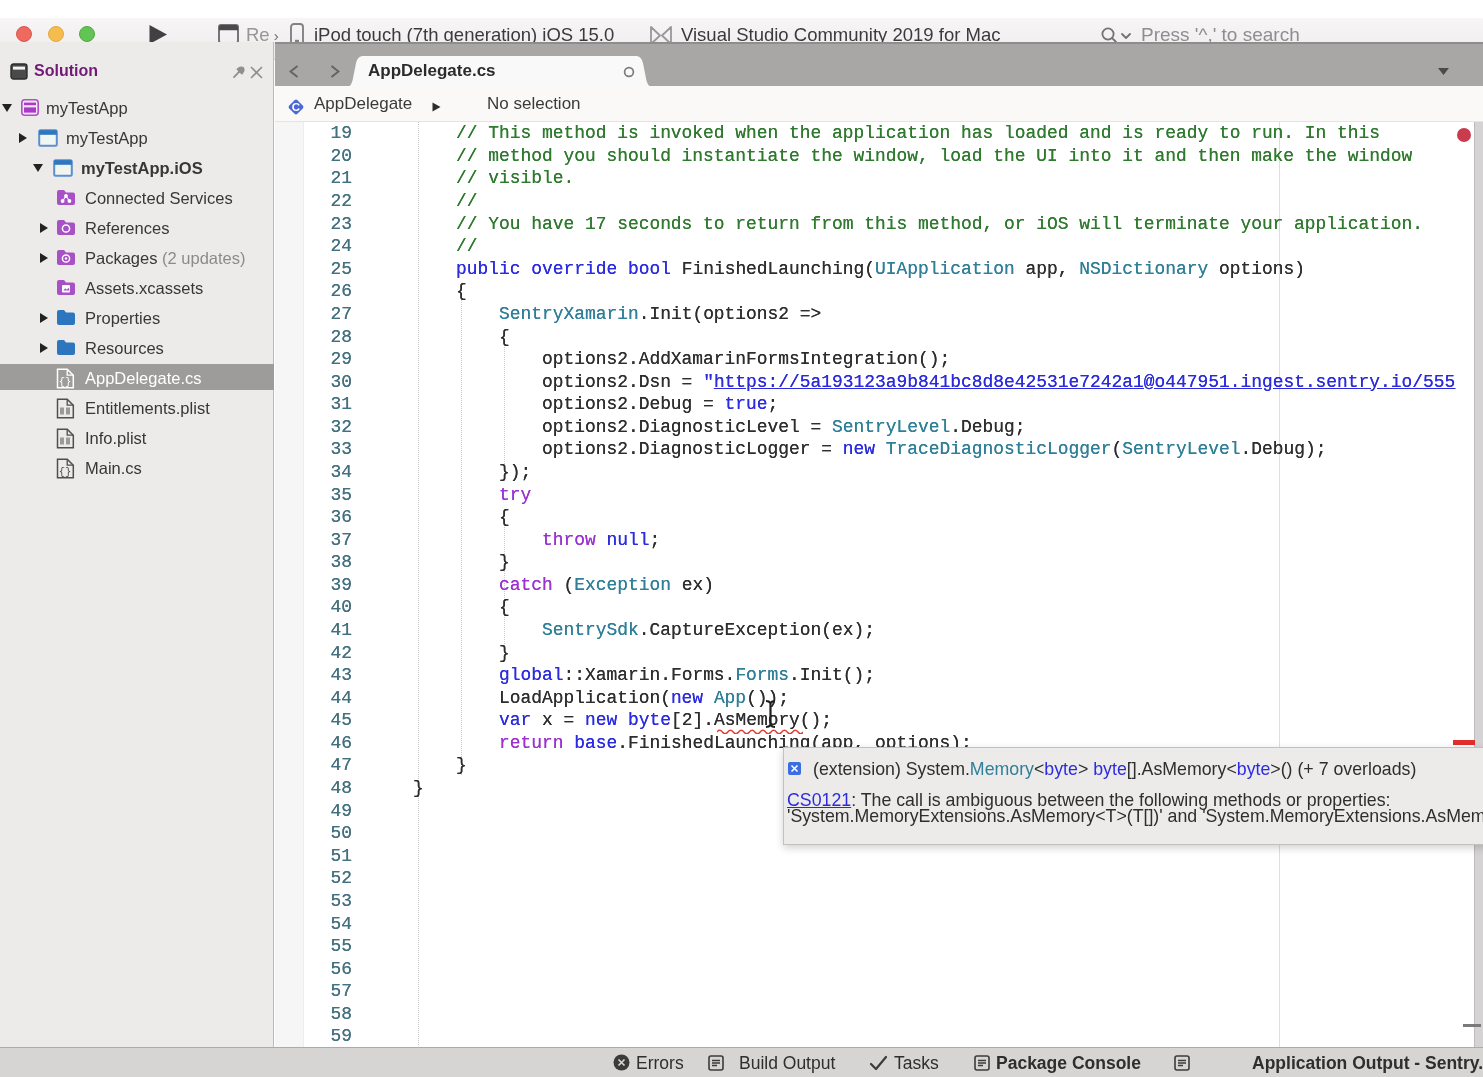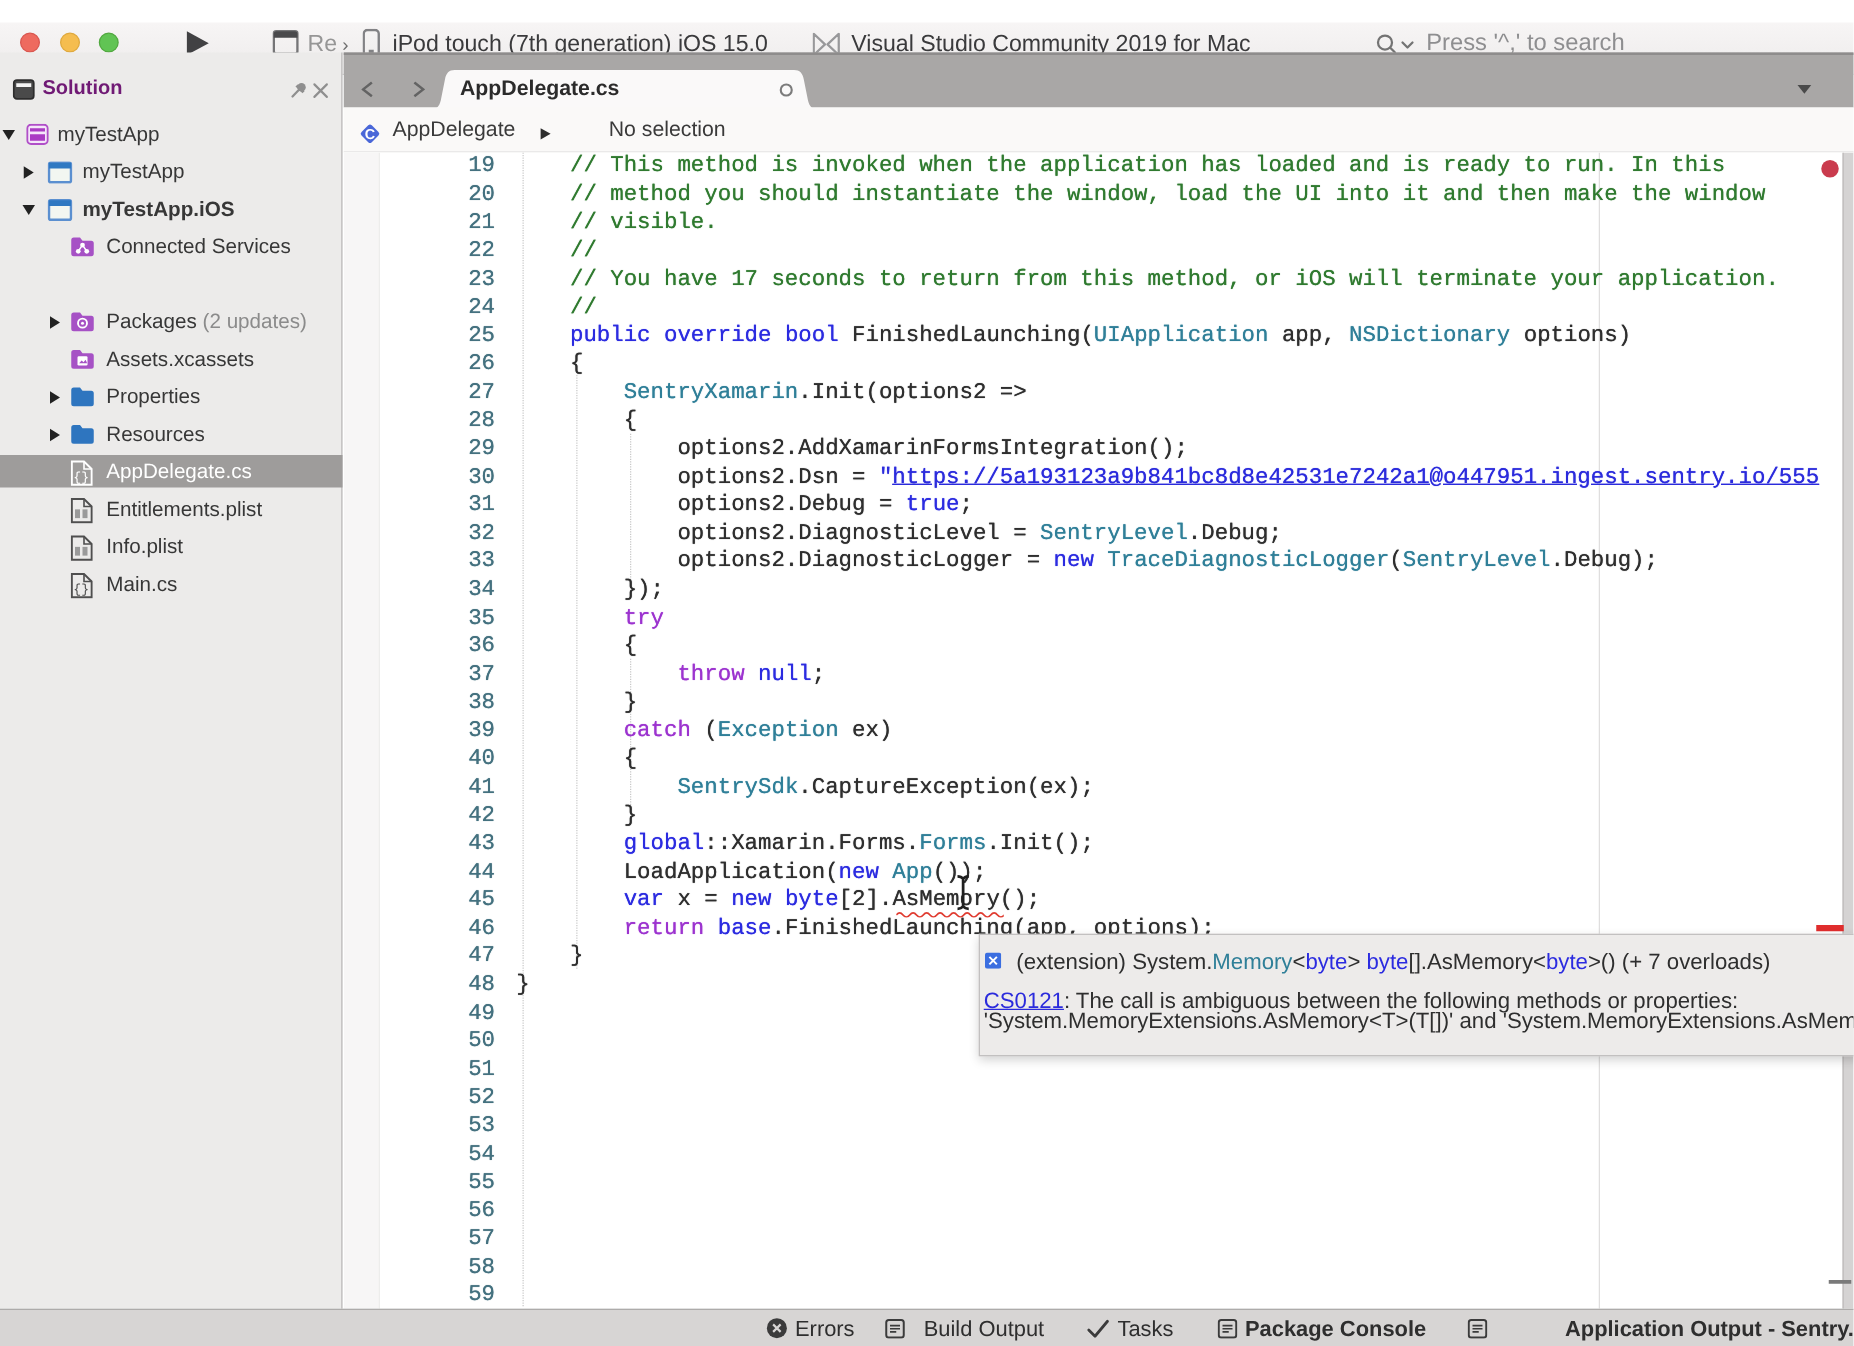--- a/index.html
+++ b/index.html
@@ -27,21 +27,21 @@
 
 #tabbar { position:absolute; left:275px; top:42px; width:1208px; height:44px; background:#a9a7a6; border-top:2px solid #8e8c8c; }
 #crumb { position:absolute; left:275px; top:86px; width:1208px; height:36px; background:#faf9f8; border-bottom:1px solid #e5e3e3; }
 #editor { position:absolute; left:275px; top:122px; width:1208px; height:925px; background:#ffffff; overflow:hidden; }
 
 #tabshape { position:absolute; left:65px; top:12px; }
 #tabtext { position:absolute; left:93px; top:17px; font-size:17px; font-weight:600; color:#2b2b2b; }
 
 
 #gutter { position:absolute; left:0; top:0.3px; width:77px; text-align:right; text-shadow:0 0 0.6px currentColor;
-  font-family:"Liberation Mono", monospace; font-size:17.92px; line-height:22.58px; color:#44717f;margin-left:44px; }
+  font-family:"Liberation Mono", monospace; font-size:17.92px; line-height:22.58px; color:#44717f; }
 #code { position:absolute; left:95px; top:0.3px; text-shadow:0 0 0.6px currentColor;
   font-family:"Liberation Mono", monospace; font-size:17.92px; line-height:22.58px; color:#2e2e2e; white-space:pre; }
 #code .c { color:#2f7a2f; }
 #code .k { color:#2b2be0; }
 #code .p { color:#9c33cf; }
 #code .t { color:#2f7f98; }
 #code .u { color:#2b2bdc; text-decoration:underline; }
 #code .s { color:#2b2bdc; }
 .guide { position:absolute; width:0; border-left:1px dotted #c9c9c9; }
 
@@ -118,40 +118,48 @@
 
     <div class="row" style="top:81px;">
       <div class="tri right" style="left:19px; top:10px;"></div>
       <svg class="abs" style="left:38px; top:6px;" width="20" height="18" viewBox="0 0 20 18">
         <rect x="1.2" y="1.2" width="17.6" height="15.6" rx="1.5" fill="#f2f6f1" stroke="#5b8fd0" stroke-width="2"></rect>
         <rect x="1.2" y="1.2" width="17.6" height="4.6" fill="#2e78c2"></rect>
       </svg>
       <div class="rowtext" style="left:66px;">myTestApp</div>
     </div>
 
-    <div class="row" style="top:111px;">
+    <div class="row" style="top:111px;margin-left:15px;">
       <div class="tri down" style="left:18px; top:11px;"></div>
       <svg class="abs" style="left:38px; top:6px;" width="20" height="18" viewBox="0 0 20 18">
         <rect x="1.2" y="1.2" width="17.6" height="15.6" rx="1.5" fill="#f2f6f1" stroke="#5b8fd0" stroke-width="2"></rect>
         <rect x="1.2" y="1.2" width="17.6" height="4.6" fill="#2e78c2"></rect>
       </svg>
       <div class="rowtext" style="left:66px; font-weight:bold;">myTestApp.iOS</div>
     </div>
 
     <div class="row" style="top:141px;">
       <svg class="abs" style="left:56px; top:5px;" width="20" height="18" viewBox="0 0 20 18">
         <path d="M1 4 a2 2 0 0 1 2-2 h5 l2 2.6 h7 a2 2 0 0 1 2 2 V15 a2 2 0 0 1-2 2 H3 a2 2 0 0 1-2-2 Z" fill="#a651c5"></path>
         <circle cx="10" cy="8" r="1.9" fill="#fff"></circle>
         <circle cx="6.6" cy="13" r="1.9" fill="#fff"></circle>
         <circle cx="13.4" cy="13" r="1.9" fill="#fff"></circle>
         <path d="M10 8 L6.6 13 M10 8 L13.4 13" stroke="#fff" stroke-width="1.1"></path>
       </svg>
       <div class="rowtext" style="left:85px;">Connected Services</div>
     </div>
 
+    <div class="row" style="top:171px;">
+      <div class="tri right" style="left:40px; top:10px;"></div>
+      <svg class="abs" style="left:56px; top:5px;" width="20" height="18" viewBox="0 0 20 18">
+        <path d="M1 4 a2 2 0 0 1 2-2 h5 l2 2.6 h7 a2 2 0 0 1 2 2 V15 a2 2 0 0 1-2 2 H3 a2 2 0 0 1-2-2 Z" fill="#a651c5"></path>
+        <circle cx="10" cy="10.5" r="3.6" fill="none" stroke="#fff" stroke-width="1.5"></circle>
+      </svg>
+      <div class="rowtext" style="left:85px;">References</div>
+    </div>
 
     <div class="row" style="top:201px;">
       <div class="tri right" style="left:40px; top:10px;"></div>
       <svg class="abs" style="left:56px; top:5px;" width="20" height="18" viewBox="0 0 20 18">
         <path d="M1 4 a2 2 0 0 1 2-2 h5 l2 2.6 h7 a2 2 0 0 1 2 2 V15 a2 2 0 0 1-2 2 H3 a2 2 0 0 1-2-2 Z" fill="#a651c5"></path>
         <circle cx="10" cy="10.5" r="3.6" fill="none" stroke="#fff" stroke-width="1.5"></circle>
         <circle cx="10" cy="10.5" r="1.2" fill="#fff"></circle>
       </svg>
       <div class="rowtext" style="left:85px;">Packages <span style="color:#8b8b8b;">(2 updates)</span></div>
     </div>

